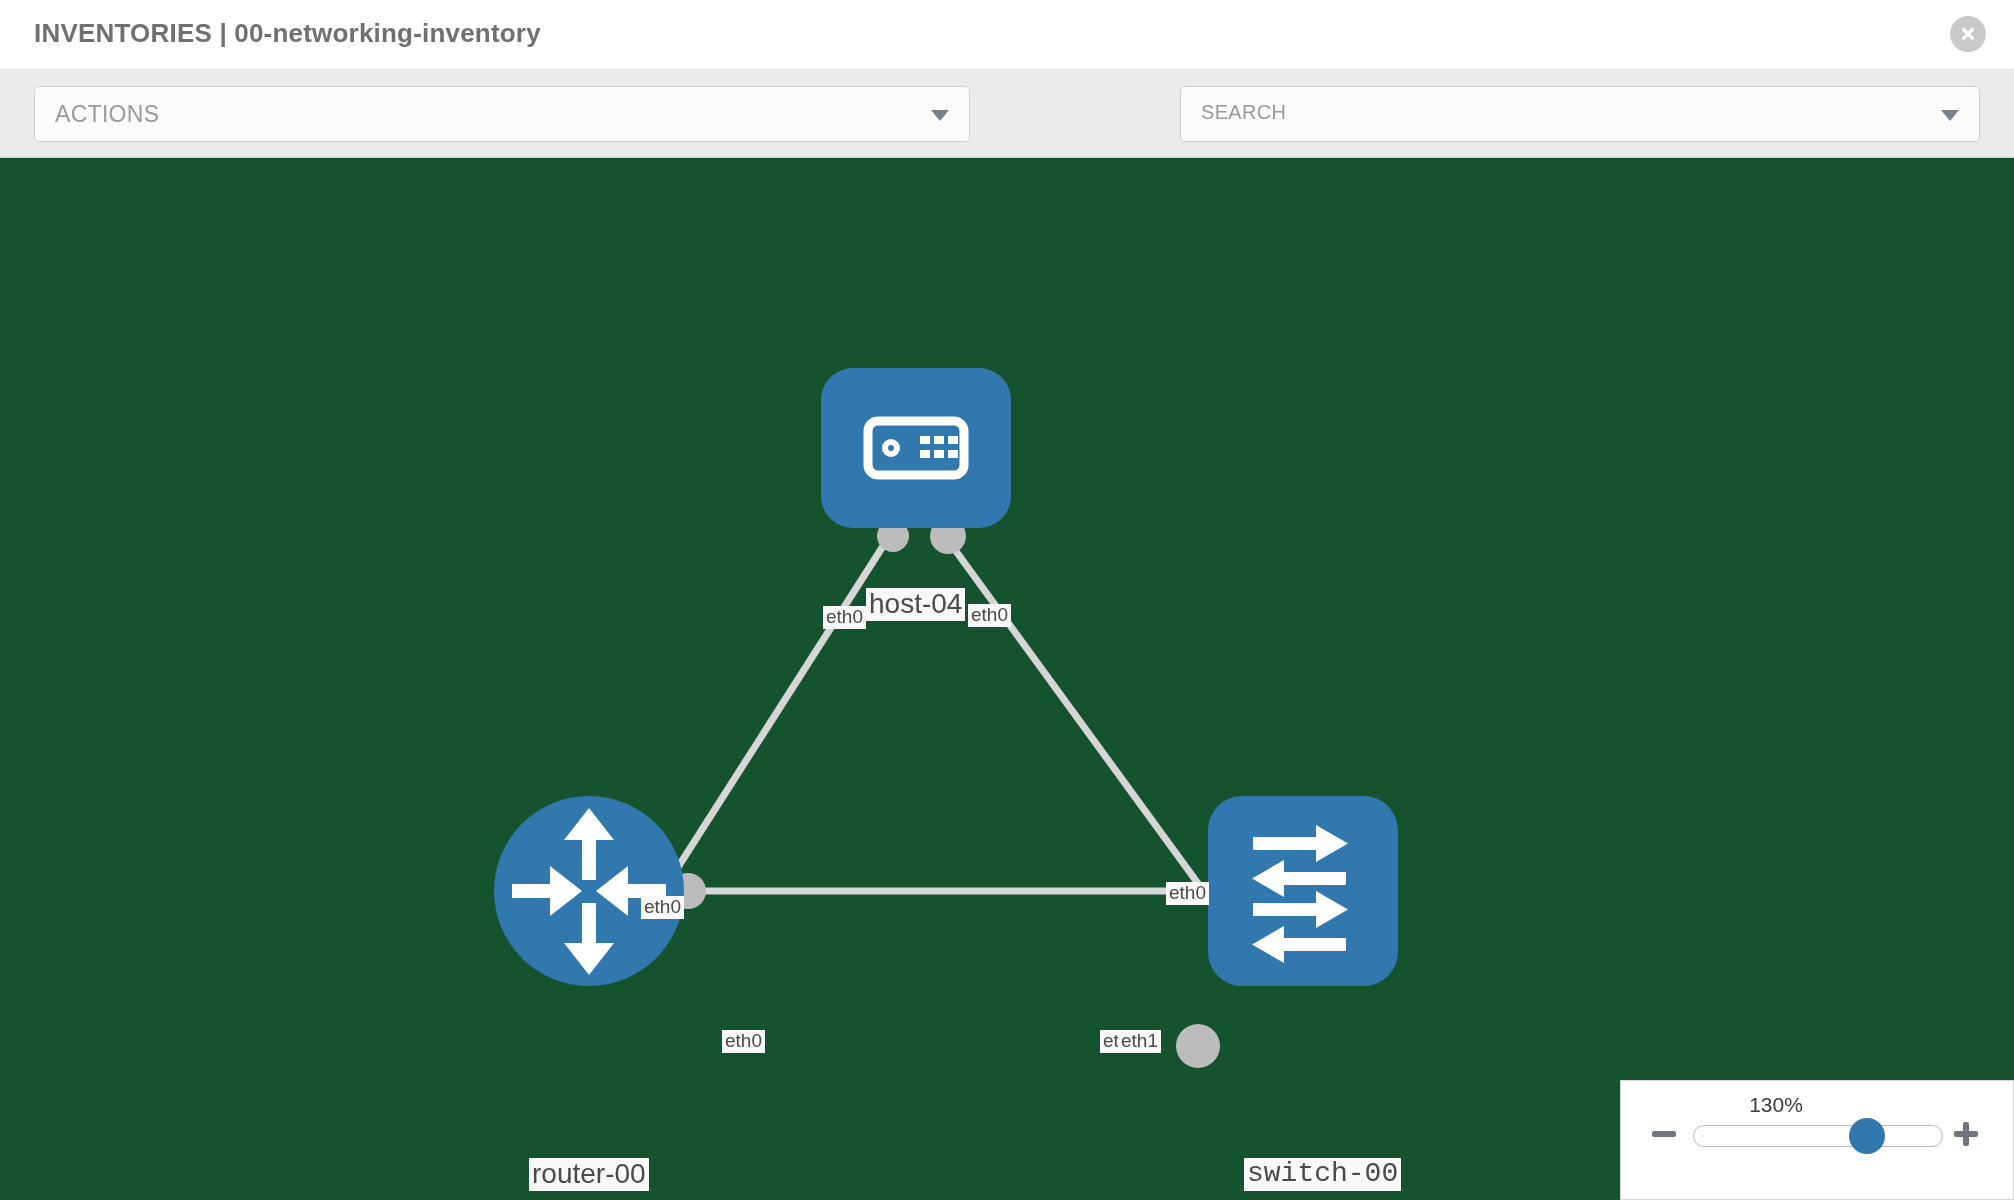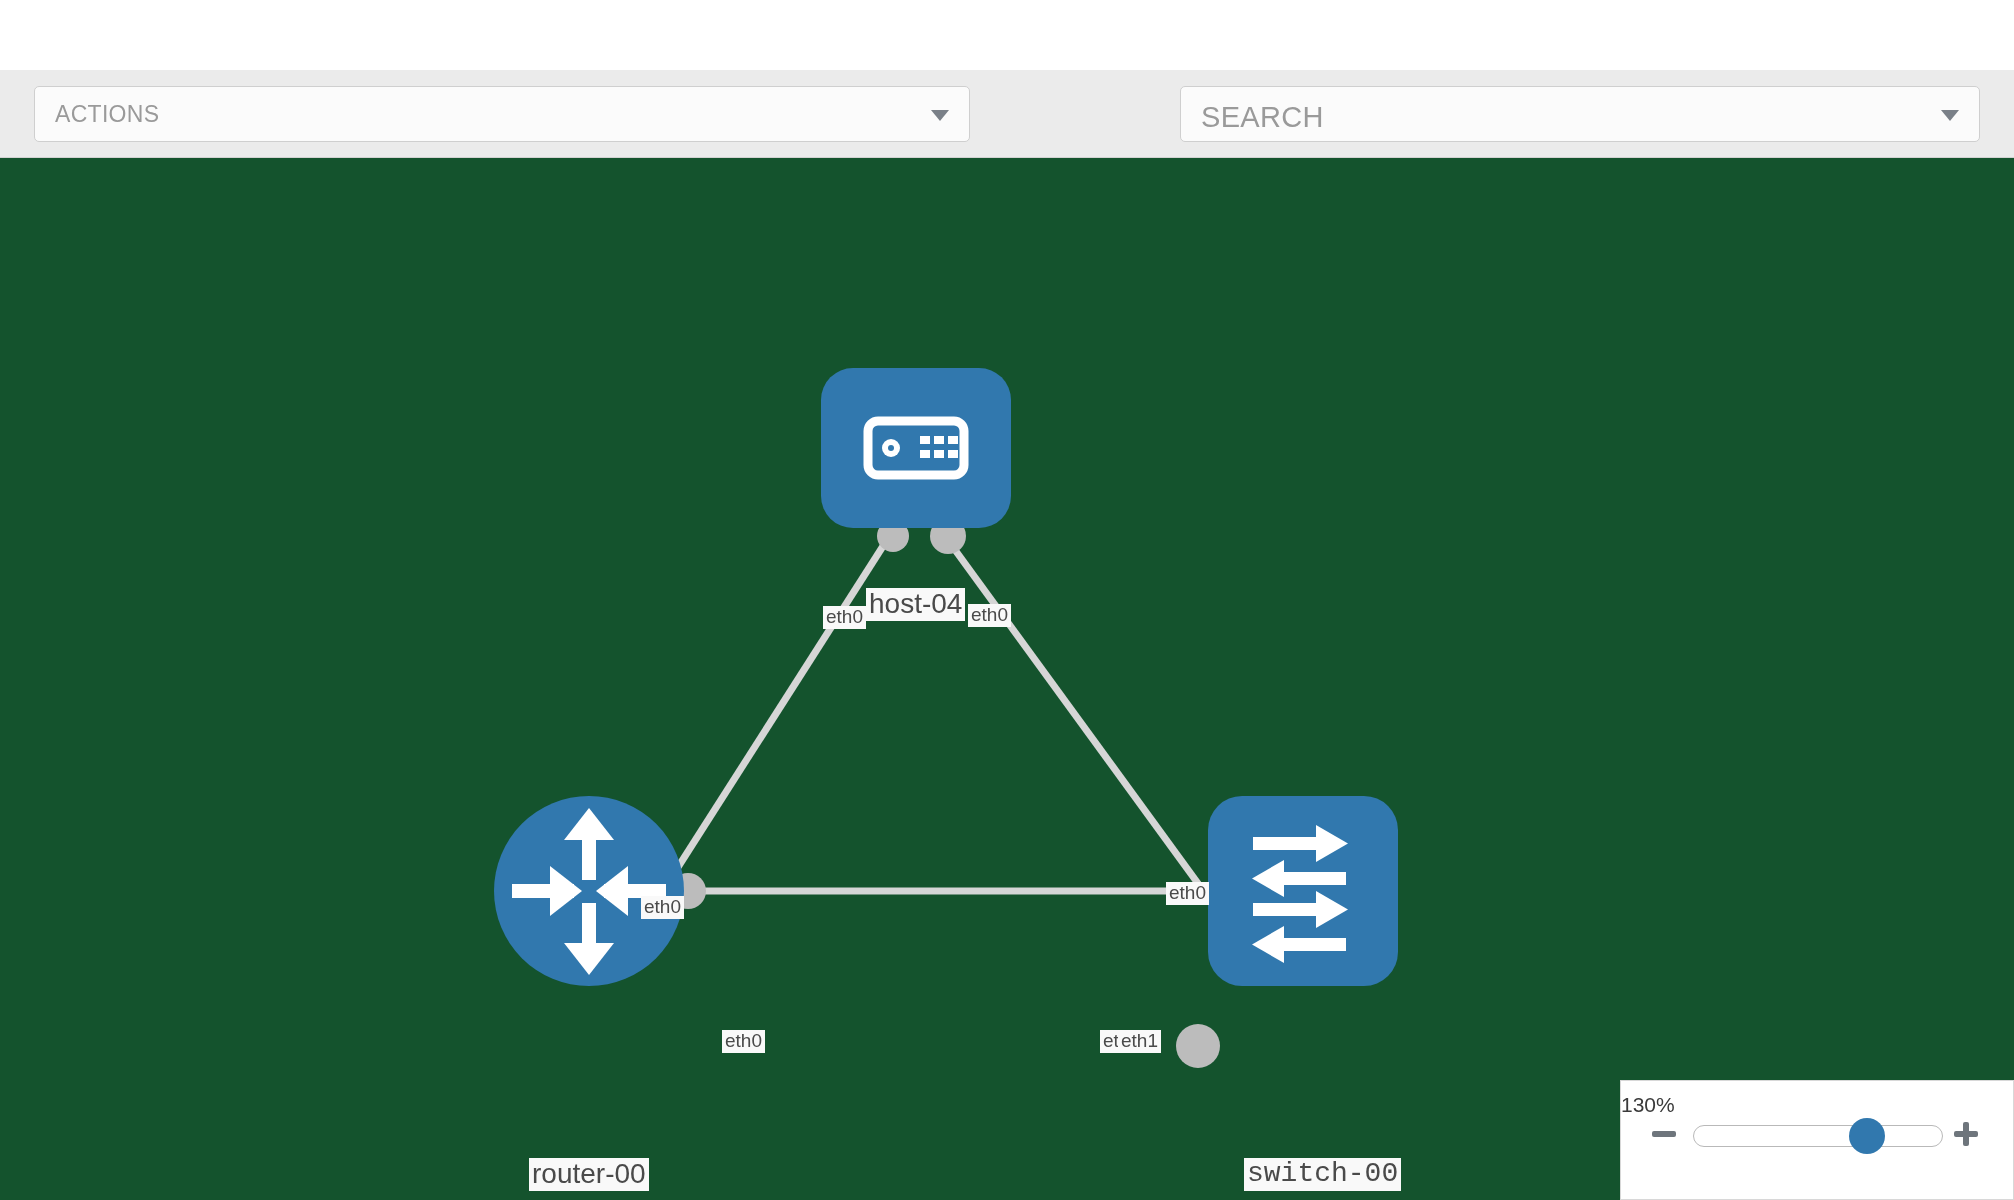--- a/index.html
+++ b/index.html
@@ -111,21 +111,21 @@
     height: 56px;
     background: #fbfbfb;
     border: 1px solid #cfcfcf;
     border-radius: 5px;
     cursor: text;
   }
   .search-box .label {
     position: absolute;
     left: 20px;
     top: 14px;
-    font-size: 29px;
+    font-size: 20px;
     color: #9a9a9a;
     letter-spacing: 0.3px;
   }
 
   
   .canvas {
     position: absolute;
     top: 158px; left: 0;
     width: 2014px;
     height: 1042px;
@@ -153,21 +153,21 @@
     width: 394px;
     height: 120px;
     background: #ffffff;
     border: 1px solid #d8d8d8;
   }
   .zoom-value {
     position: absolute;
     top: 12px;
     left: 0;
     width: 310px;
-    text-align: left;
+    text-align: center;
     font-size: 21px;
     color: #3b3b3b;
   }
   .zoom-minus, .zoom-plus {
     position: absolute;
     top: 38px;
     width: 30px;
     height: 30px;
     cursor: pointer;
   }
@@ -194,20 +194,29 @@
     border-radius: 50%;
     background: #3178ae;
     cursor: grab;
   }
 </style>
 </head>
 <body>
 
 <div id="app">
 
+  <div class="header">
+    <div class="header-title">INVENTORIES | 00-networking-inventory</div>
+
+    <div class="close-btn">
+      <svg width="36" height="36" viewBox="0 0 36 36">
+        <path d="M11.5 13.8 L13.8 11.5 L18 15.7 L22.2 11.5 L24.5 13.8 L20.3 18 L24.5 22.2 L22.2 24.5 L18 20.3 L13.8 24.5 L11.5 22.2 L15.7 18 Z" fill="#ffffff"></path>
+      </svg>
+    </div>
+  </div>
 
   <div class="toolbar">
 
     <div class="actions-select">
       <span class="label">ACTIONS</span>
       <span class="caret"></span>
     </div>
 
     <div class="tool-icon wrench">
       <svg width="46" height="46" viewBox="0 0 46 46">

